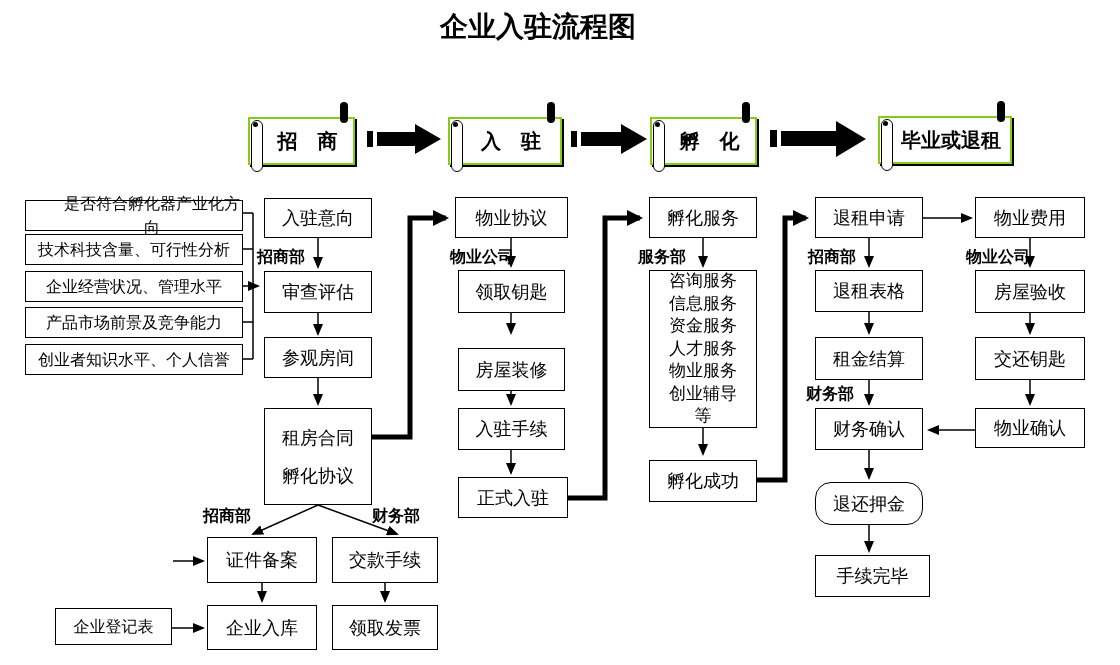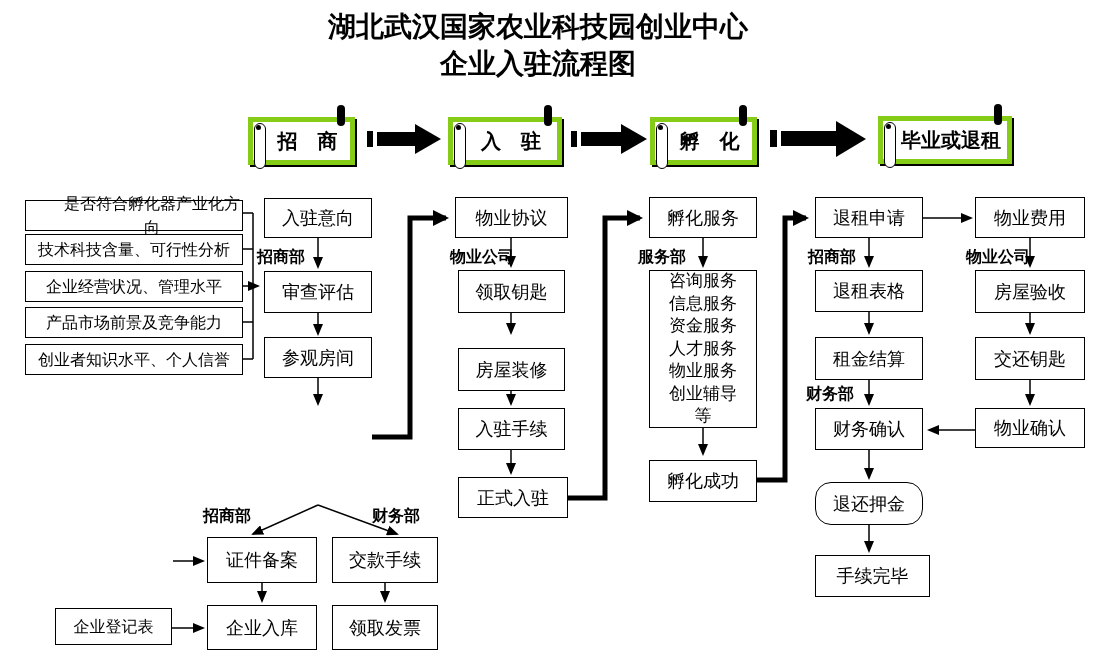--- a/index.html
+++ b/index.html
@@ -22,21 +22,21 @@
   .box.list{font-size:17px;line-height:22.5px;}
   .box.contract{line-height:38px;}
 
   .dept{
     position:absolute;font-weight:bold;font-size:16px;z-index:4;
     font-family:"Liberation Sans","DejaVu Sans",sans-serif;
   }
 
   
   .banner{
-    position:absolute;box-sizing:border-box;height:48px;border:5px solid #84cc16;background:#fff;
+    position:absolute;box-sizing:border-box;height:48px;border:2px solid #84cc16;background:#fff;
     box-shadow:2px 2px 0 #000;display:flex;align-items:center;justify-content:center;
     font-size:20px;font-weight:bold;z-index:3;padding-left:12px;
   }
   .banner .roll{
     position:absolute;left:1px;top:1px;bottom:-9px;width:10px;background:#fff;
     border:1.5px solid #000;border-radius:6px;
   }
   .banner .roll::before{
     content:"";position:absolute;left:1px;top:1px;width:5px;height:5px;background:#000;border-radius:50%;
   }
@@ -44,21 +44,20 @@
     position:absolute;right:5px;top:-17px;width:8px;height:21px;background:#000;border-radius:4px;
   }
   svg.wires{position:absolute;left:0;top:0;z-index:2;}
 </style>
 </head>
 <body>
 
 <div class="canvas">
 
   <div class="title-wrap">
-    <div class="title-line1">湖北武汉国家农业科技园创业中心</div>
     <div class="title-line2">企业入驻流程图</div>
   </div>
 
   <svg class="wires" width="1120" height="665" viewBox="0 0 1120 665">
     <defs>
       <marker id="ah" markerUnits="userSpaceOnUse" markerWidth="12" markerHeight="10" refX="10" refY="5" orient="auto">
         <path d="M0,0 L12,5 L0,10 z" fill="#000"></path>
       </marker>
       <marker id="ahb" markerUnits="userSpaceOnUse" markerWidth="16" markerHeight="16" refX="13" refY="8" orient="auto">
         <path d="M0,0 L16,8 L0,16 z" fill="#000"></path>
@@ -145,20 +144,22 @@
 
   <div class="box small" style="left:25px;top:200px;width:218px;height:31px;padding-left:36px;">是否符合孵化器产业化方向</div>
   <div class="box small" style="left:25px;top:234px;width:218px;height:31px;">技术科技含量、可行性分析</div>
   <div class="box small" style="left:25px;top:271px;width:218px;height:31px;">企业经营状况、管理水平</div>
   <div class="box small" style="left:25px;top:307px;width:218px;height:31px;">产品市场前景及竞争能力</div>
   <div class="box small" style="left:25px;top:344px;width:218px;height:31px;">创业者知识水平、个人信誉</div>
 
   <div class="box" style="left:264px;top:198px;width:108px;height:40px;">入驻意向</div>
   <div class="box" style="left:264px;top:271px;width:108px;height:42px;">审查评估</div>
   <div class="box" style="left:264px;top:337px;width:108px;height:41px;">参观房间</div>
+  <div class="box contract" style="left:264px;top:408px;width:108px;height:97px;">租房合同
+孵化协议</div>
 
   <div class="box small" style="left:55px;top:608px;width:117px;height:37px;">企业登记表</div>
   <div class="box" style="left:207px;top:537px;width:110px;height:46px;">证件备案</div>
   <div class="box" style="left:207px;top:605px;width:110px;height:45px;">企业入库</div>
   <div class="box" style="left:332px;top:537px;width:106px;height:46px;">交款手续</div>
   <div class="box" style="left:332px;top:605px;width:106px;height:45px;">领取发票</div>
 
   <div class="box" style="left:455px;top:197px;width:113px;height:41px;">物业协议</div>
   <div class="box" style="left:458px;top:270px;width:107px;height:43px;">领取钥匙</div>
   <div class="box" style="left:458px;top:337px;width:107px;height:43px;margin-top:11px;">房屋装修</div>

